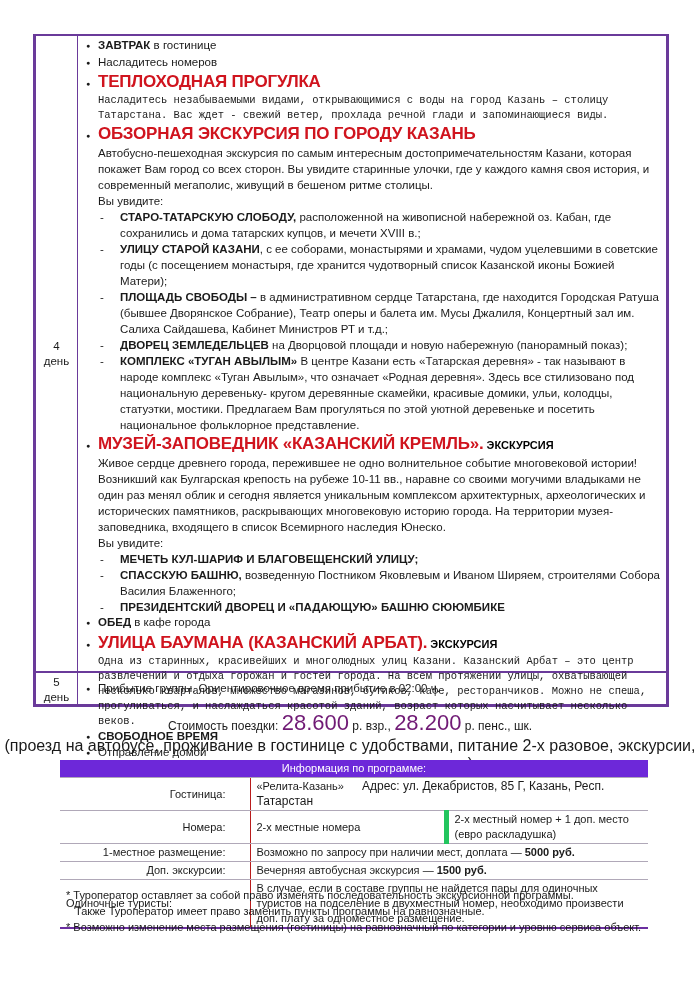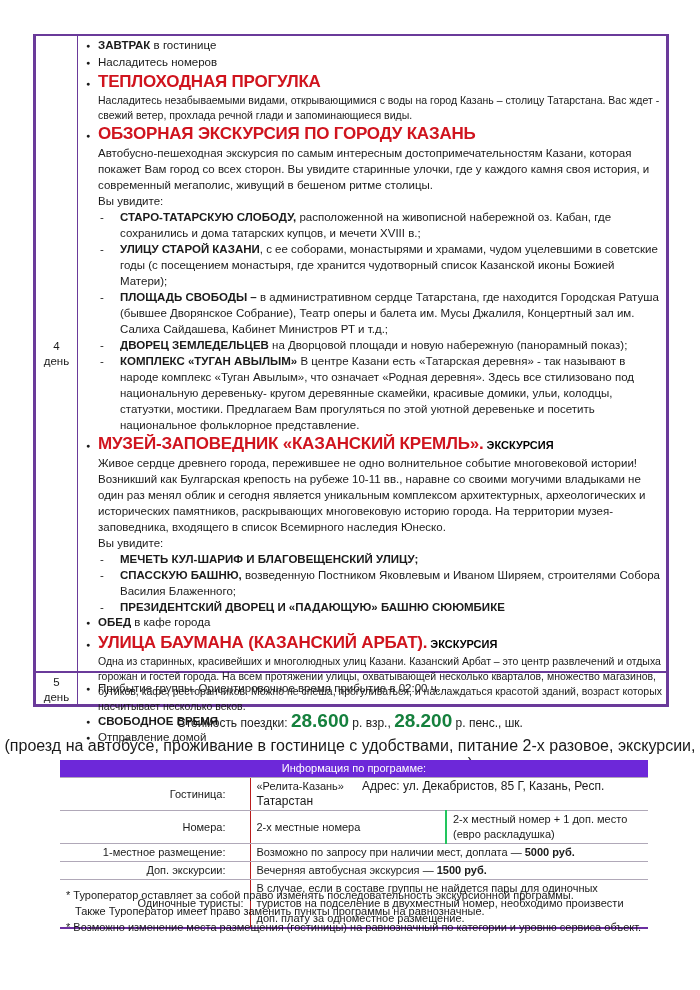--- a/index.html
+++ b/index.html
@@ -20,37 +20,37 @@
     }
     .content { flex: 1; padding: 2px 4px 0 8px; font-size: 11.5px; line-height: 15.5px; }
     .day5 .content { display: flex; align-items: center; padding-top: 0; }
 
     .bl { display: flex; align-items: baseline; }
     .bullet { width: 12px; flex-shrink: 0; font-size: 10px; }
     .bullet::before { content: "\25CF"; font-size: 7px; position: relative; top: -1px; }
     .bl.big .bullet::before { font-size: 7px; }
     .red-title { color: #d0141e; font-weight: bold; font-size: 17px; line-height: 22px; letter-spacing: -0.2px; }
     .red-title-sm { color: #000; font-weight: bold; font-size: 11px; }
-    .desc { padding-left: 12px; font-size: 10.5px; line-height: 15px; }
+    .desc { padding-left: 12px; font-size: 10.5px; line-height: 15px; font-family: Liberation Mono, monospace; }
     .desc2 { padding-left: 12px; font-size: 11.5px; line-height: 16px; }
     .dash { display: flex; padding-left: 12px; font-size: 11.5px; line-height: 16px; }
     .dash .d { width: 22px; flex-shrink: 0; padding-left: 2px; }
     .dash .t { flex: 1; }
 
     .price { position: absolute; left: 0; width: 700px; top: 710px; text-align: center; font-size: 12px; }
-    .price .num { color: #15803d; font-weight: bold; font-size: 19px; }
+    .price .num { color: #701a75; font-weight: normal; font-size: 22px; }
     .incl { position: absolute; left: 0; width: 700px; top: 737px; text-align: center; font-size: 16px; }
 
     .info { position: absolute; left: 60px; top: 760px; width: 588px; border-collapse: collapse; font-size: 11px; }
     .info .hdr { background: #6d28d9; color: #ffffff; text-align: center; height: 17px; font-size: 11px; }
     .info td { border-bottom: 1px solid #b0a8b8; padding: 1px 6px; vertical-align: middle; line-height: 15px; }
     .info td.lbl { text-align: right; width: 190px; border-right: 1px solid #b91c1c; padding-right: 24px; }
-    .info td.lbl.center { text-align: right; padding-right: 6px; }
+    .info td.lbl.center { text-align: left; padding-right: 6px; }
     .info tr.last td { border-bottom: 2px solid #6b2fa0; }
-    .info td.split { border-right: 2px solid #22c55e; width: 196px; }
+    .info td.split { border-right: 5px solid #22c55e; width: 196px; }
     .addr { font-size: 12px; margin-left: 18px; margin-top: 28px; }
 
     .notes { position: absolute; left: 66px; top: 887px; font-size: 11px; line-height: 16px; }
     .notes .ind { padding-left: 9px; }
   </style>
 </head>
 <body>
 
 <div class="prog">
 

